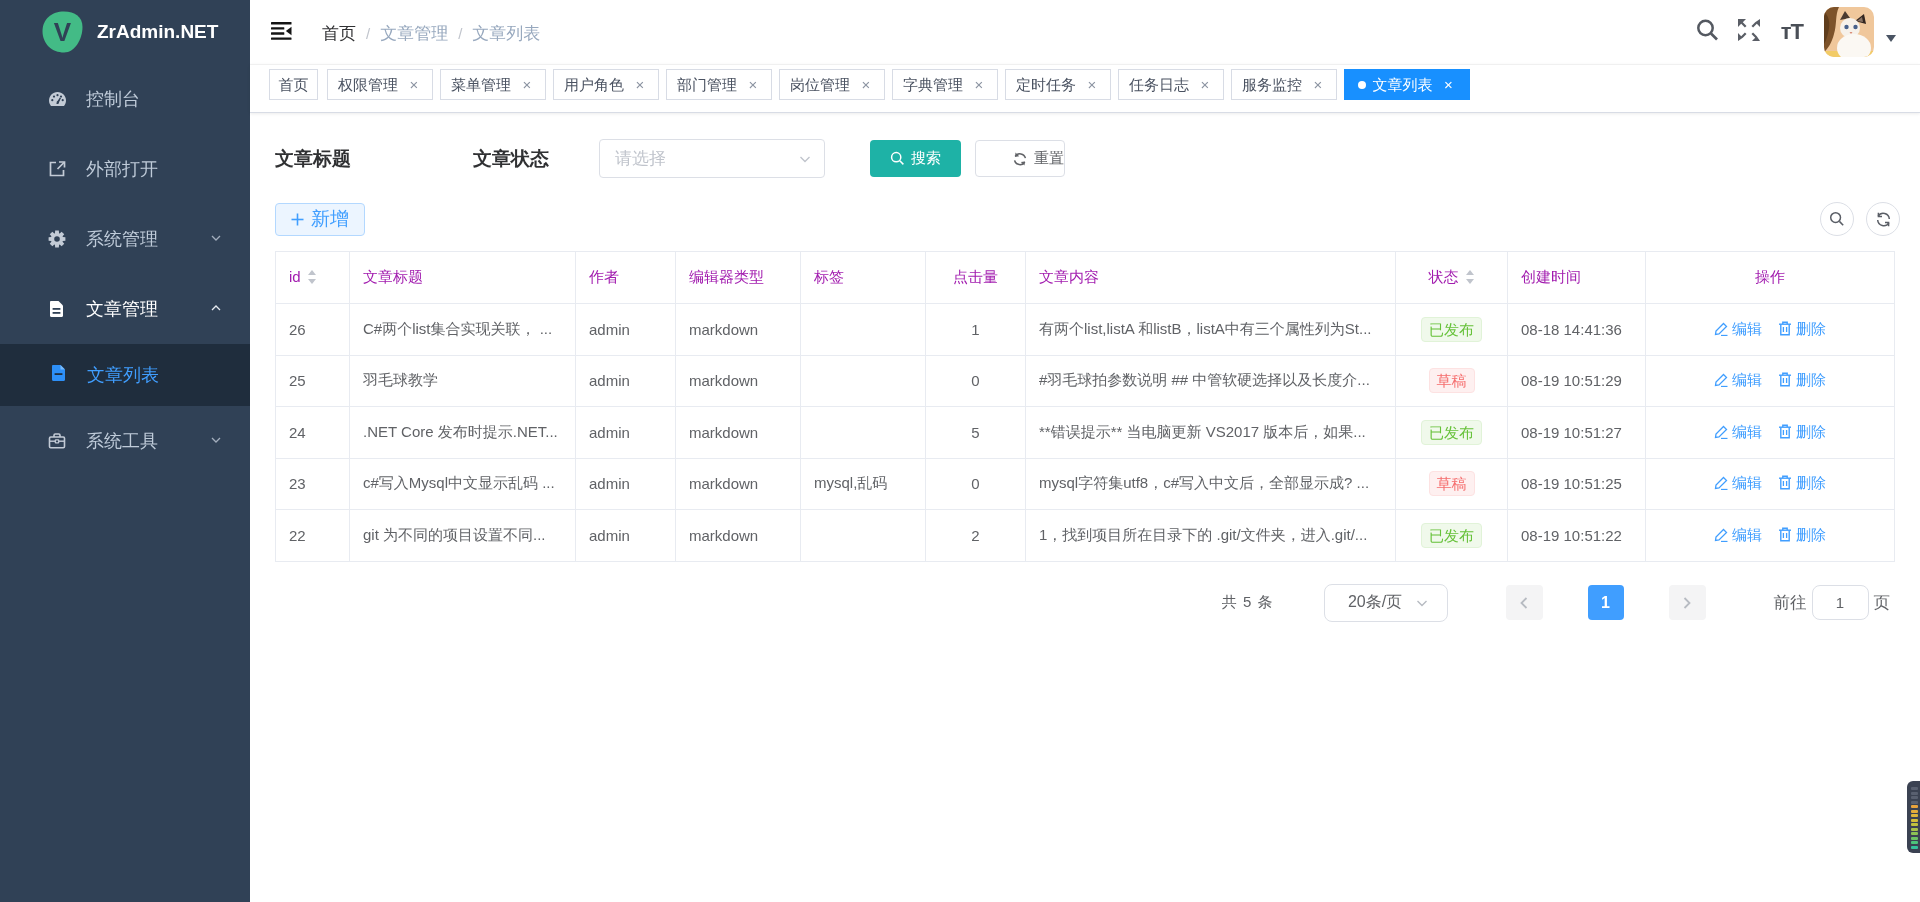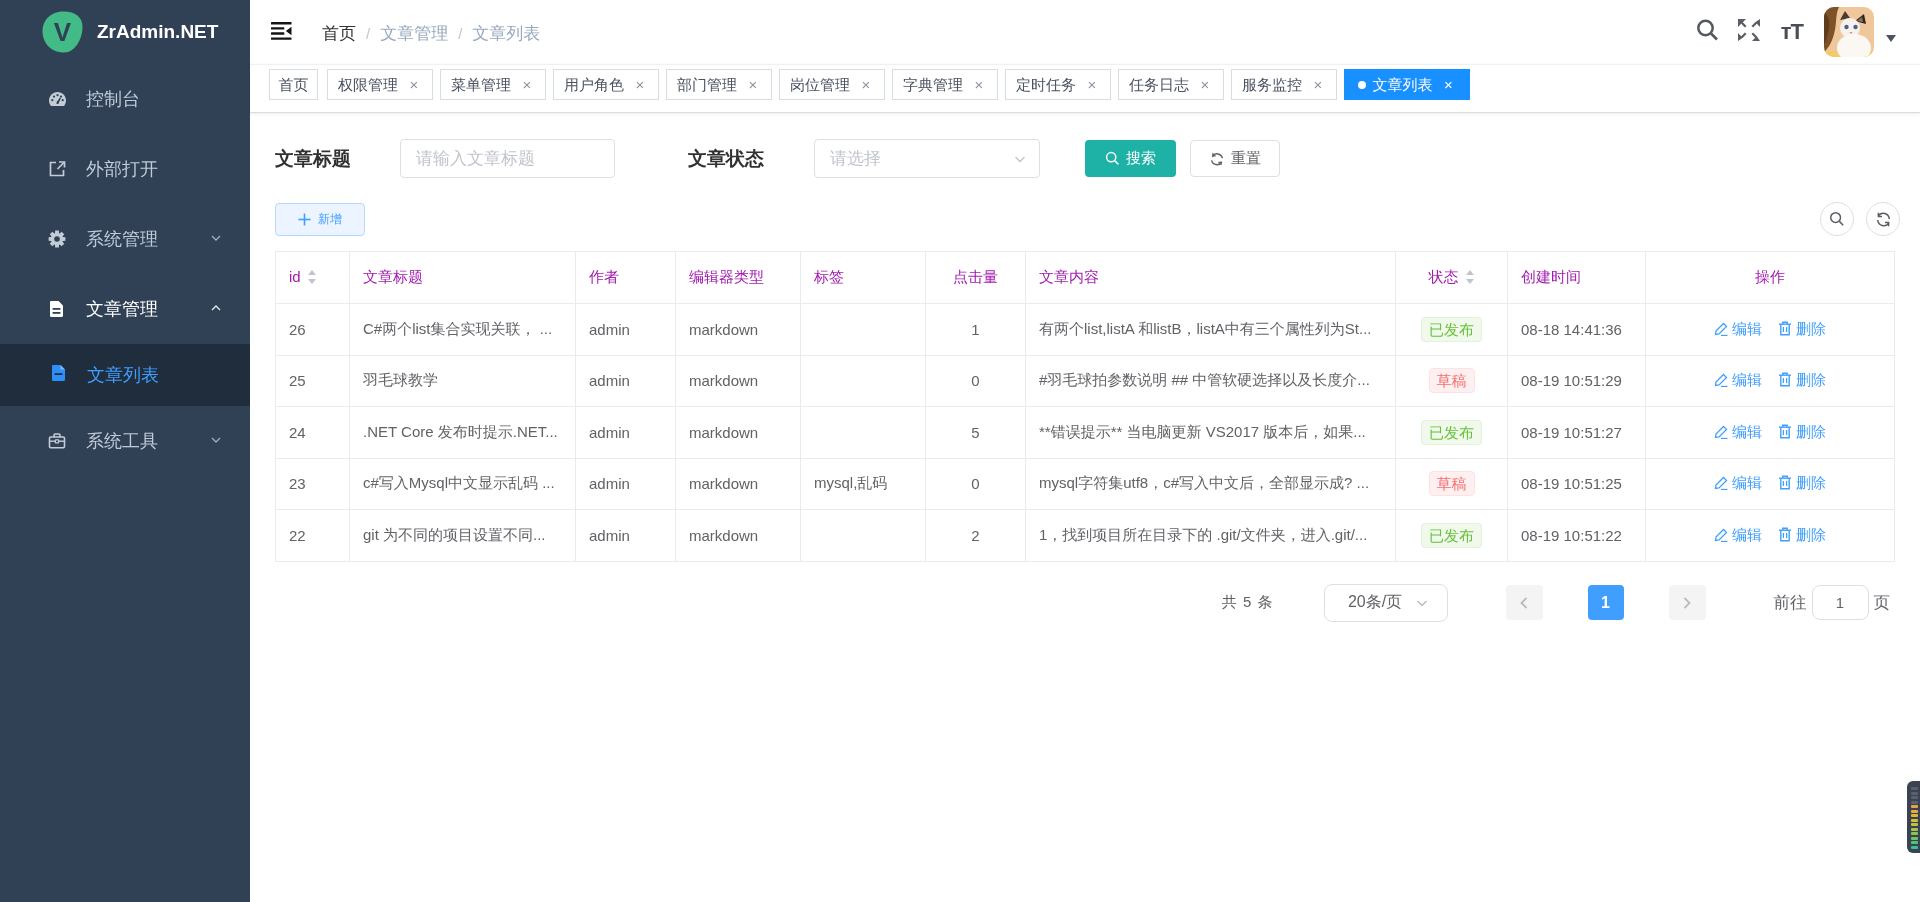--- a/index.html
+++ b/index.html
@@ -46,24 +46,24 @@
 .content { position:relative; padding:26px 25px 0 25px; }
 .frow { display:flex; align-items:center; height:39px; margin-bottom:24px; }
 .flabel { font-size:19px; font-weight:bold; color:#303133; width:125px; }
 .finput { width:215px; height:39px; border:1px solid #dcdfe6; border-radius:4px; color:#c0c4cc;
   font-size:17px; display:flex; align-items:center; padding-left:15px; }
 .fsel { width:226px; height:39px; border:1px solid #dcdfe6; border-radius:4px; color:#c0c4cc;
   font-size:17px; display:flex; align-items:center; padding:0 12px 0 15px; justify-content:space-between; }
 .btn-search { margin-left:45px; width:91px; height:37px; background:#1eb2a6; border-radius:4px; color:#fff;
   font-size:15px; display:flex; align-items:center; justify-content:center; }
 .btn-reset { margin-left:14px; width:90px; height:37px; background:#fff; border:1px solid #dcdfe6; border-radius:4px;
-  color:#606266; font-size:15px; display:flex; align-items:center; justify-content:center; }
+  color:#606266; font-size:15px; display:flex; align-items:center; justify-content:flex-end; }
 .toolrow { display:flex; align-items:center; height:34px; margin-bottom:15px; }
 .btn-add { width:90px; height:33px; background:#ecf5ff; border:1px solid #b3d8ff; border-radius:4px;
-  color:#409eff; font-size:12px; display:flex; align-items:center; justify-content:center; }
+  color:#409eff; font-size:19px; display:flex; align-items:center; justify-content:center; }
 .circles { margin-left:auto; display:flex; margin-right:-5px; }
 .circ { width:34px; height:34px; border:1px solid #dcdfe6; border-radius:50%; margin-left:12px;
   display:flex; align-items:center; justify-content:center; }
 
 
 table { border-collapse:collapse; table-layout:fixed; width:1619px; }
 th, td { border:1px solid #e8ebf1; font-size:15px; font-weight:normal; padding:0 13px;
   overflow:hidden; white-space:nowrap; }
 th { height:52px; color:#a21caf; font-weight:normal; text-align:left; }
 td { height:51.5px; color:#606266; text-align:left; }
@@ -209,21 +209,20 @@
       </div>
     </div>
 
     <div class="tagsbar">
       <span class="tag" style="padding:0 8.5px;margin-right:9px;">首页</span><span class="tag">权限管理<span class="x">×</span></span><span class="tag">菜单管理<span class="x">×</span></span><span class="tag">用户角色<span class="x">×</span></span><span class="tag">部门管理<span class="x">×</span></span><span class="tag">岗位管理<span class="x">×</span></span><span class="tag">字典管理<span class="x">×</span></span><span class="tag">定时任务<span class="x">×</span></span><span class="tag">任务日志<span class="x">×</span></span><span class="tag">服务监控<span class="x">×</span></span><span class="tag active" style="padding:0 12.5px;"><span class="dot"></span>文章列表<span class="x">×</span></span>
     </div>
 
     <div class="content">
       <div class="frow">
         <span class="flabel">文章标题</span>
-        <span class="finput">请输入文章标题</span>
         <span class="flabel" style="margin-left:73px;width:126px;">文章状态</span>
         <span class="fsel">
             <span>请选择</span>
             <svg width="14" height="14" viewBox="0 0 14 14">
               <path d="M2.5 5 L7 9.5 L11.5 5" stroke="#c0c4cc" stroke-width="1.4" fill="none"></path>
             </svg>
           </span>
         <span class="btn-search"><svg width="15" height="15" viewBox="0 0 15 15" style="margin-right:6px">
               <circle cx="6.2" cy="6.2" r="4.6" stroke="#fff" stroke-width="1.5" fill="none"></circle>
               <line x1="9.8" y1="9.8" x2="13.4" y2="13.4" stroke="#fff" stroke-width="1.5"></line>

